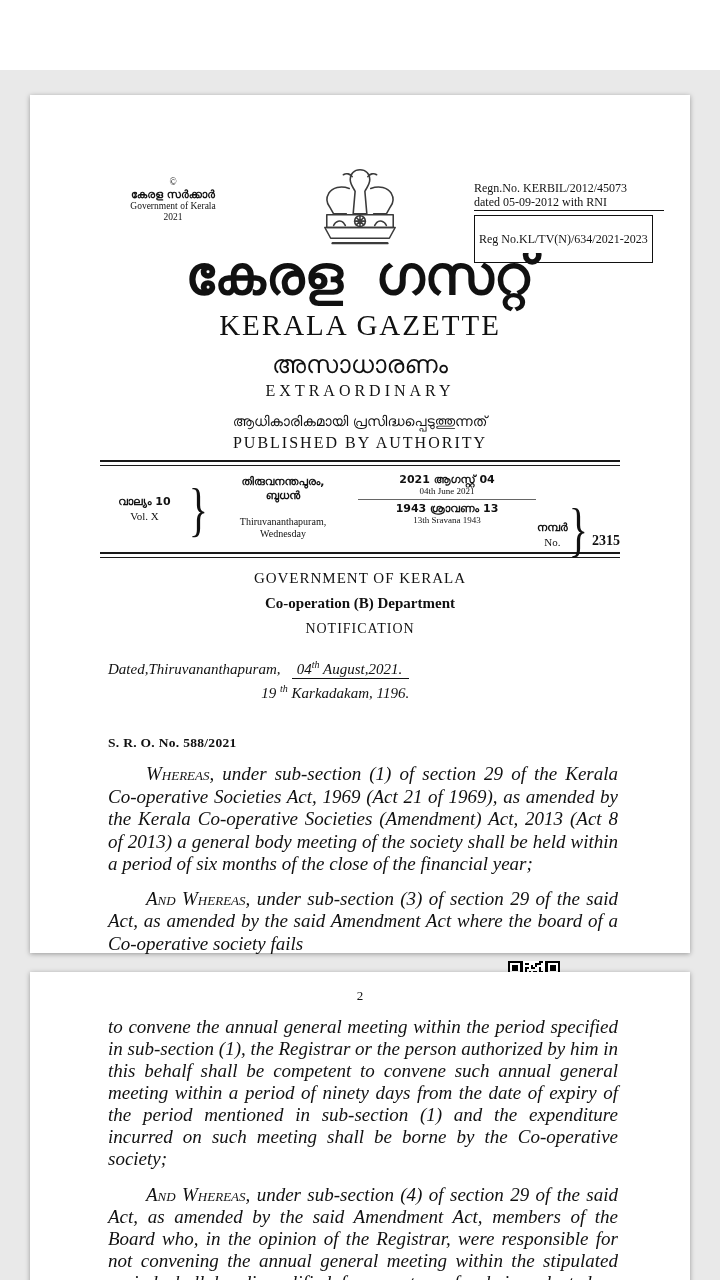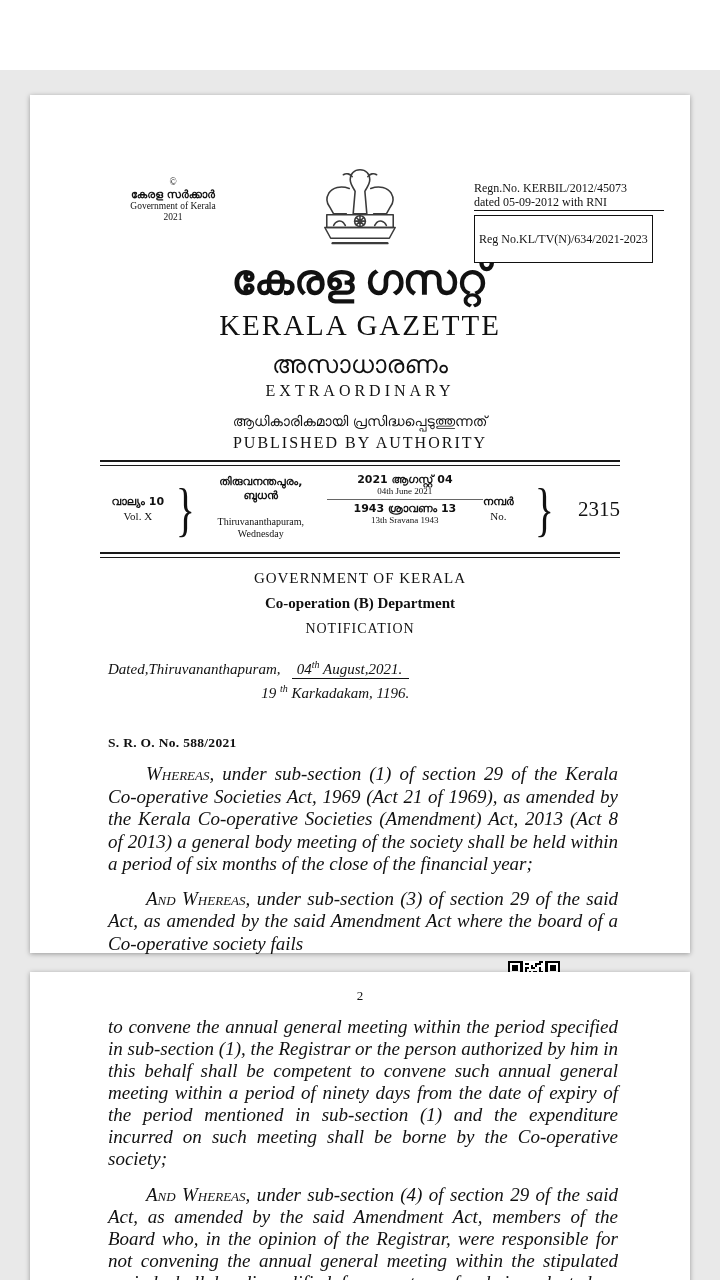--- a/index.html
+++ b/index.html
@@ -17,21 +17,21 @@
   .hdr{position:relative;height:150px;}
   .pub{position:absolute;left:38px;top:82px;width:210px;text-align:center;font-size:9.5px;line-height:11px;}
   .pub .ml{font-weight:bold;font-size:11px;line-height:13px;font-family:"DejaVu Sans",sans-serif;}
   .emblem-wrap{position:absolute;left:50%;top:68px;transform:translateX(-50%);}
   .regn{position:absolute;right:26px;top:86px;width:190px;font-size:12px;line-height:14px;}
   .regn .u{display:block;border-bottom:1px solid #111;padding-bottom:1px;}
   .regn .box{display:inline-block;border:1px solid #111;padding:16px 4px;margin-top:4px;}
 
   
   .mast{text-align:center;margin-top:12px;}
-  .t-ml{font-size:42px;line-height:46px;font-weight:bold;font-family:Liberation Serif, serif;}
+  .t-ml{font-size:54px;line-height:46px;font-weight:bold;font-family:Liberation Mono, monospace;}
   .t-en{font-size:29px;line-height:32px;letter-spacing:2px;margin-top:6px;}
   .x-ml{font-size:25px;line-height:28px;margin-top:10px;font-family:"DejaVu Sans",sans-serif;}
   .x-en{font-size:16px;line-height:18px;letter-spacing:4px;margin-top:3px;}
   .a-ml{font-size:14px;line-height:16px;margin-top:13px;font-family:"DejaVu Sans",sans-serif;}
   .a-en{font-size:16px;line-height:19px;letter-spacing:2px;margin-top:4px;}
 
   .rule{margin:0 70px;height:3px;border-top:2px solid #1a1a1a;border-bottom:1px solid #1a1a1a;}
   .rule.first{margin-top:8px;}
 
   
@@ -41,23 +41,23 @@
   .mlb{font-weight:bold;font-family:"DejaVu Sans",sans-serif;}
   .brace{font-size:40px;font-weight:300;transform:scaleY(1.5);display:inline-block;line-height:1;}
   .place{width:150px;text-align:center;padding-top:6px;font-size:10px;line-height:12px;}
   .place .mlb{font-size:11px;line-height:14px;display:block;}
   .place .gap{height:13px;}
   .dates{width:178px;padding-top:2px;}
   .date-item{text-align:center;padding:2px 0 2px;}
   .date-item:not(:last-child){border-bottom:1px solid #666;}
   .date-item .dml{font-size:11px;line-height:13px;font-weight:bold;font-family:"DejaVu Sans",sans-serif;}
   .date-item .den{font-size:9px;line-height:11px;}
-  .no-block{margin-left:auto;display:flex;align-items:center;gap:21px;}
+  .no-block{margin-left:auto;display:flex;align-items:flex-end;gap:1px;}
   .no-block .txt{text-align:center;font-size:11px;line-height:14px;}
-  .no-block .num{font-size:21px;font-weight:normal;padding-left:3px;}
+  .no-block .num{font-size:14px;font-weight:bold;padding-left:3px;}
 
   
   .c1{text-align:center;margin-top:12px;font-size:15px;letter-spacing:1px;}
   .c2{text-align:center;margin-top:8px;font-size:15px;font-weight:bold;}
   .c3{text-align:center;margin-top:9px;font-size:14px;letter-spacing:1px;}
 
   .go{margin:18px 72px 0 78px;display:flex;justify-content:space-between;font-size:15px;}
   .go-right{text-align:right;font-style:italic;line-height:20px;}
   .underline{border-bottom:1px solid #111;padding:0 7px 1px 5px;}
   sup{font-size:10px;}

